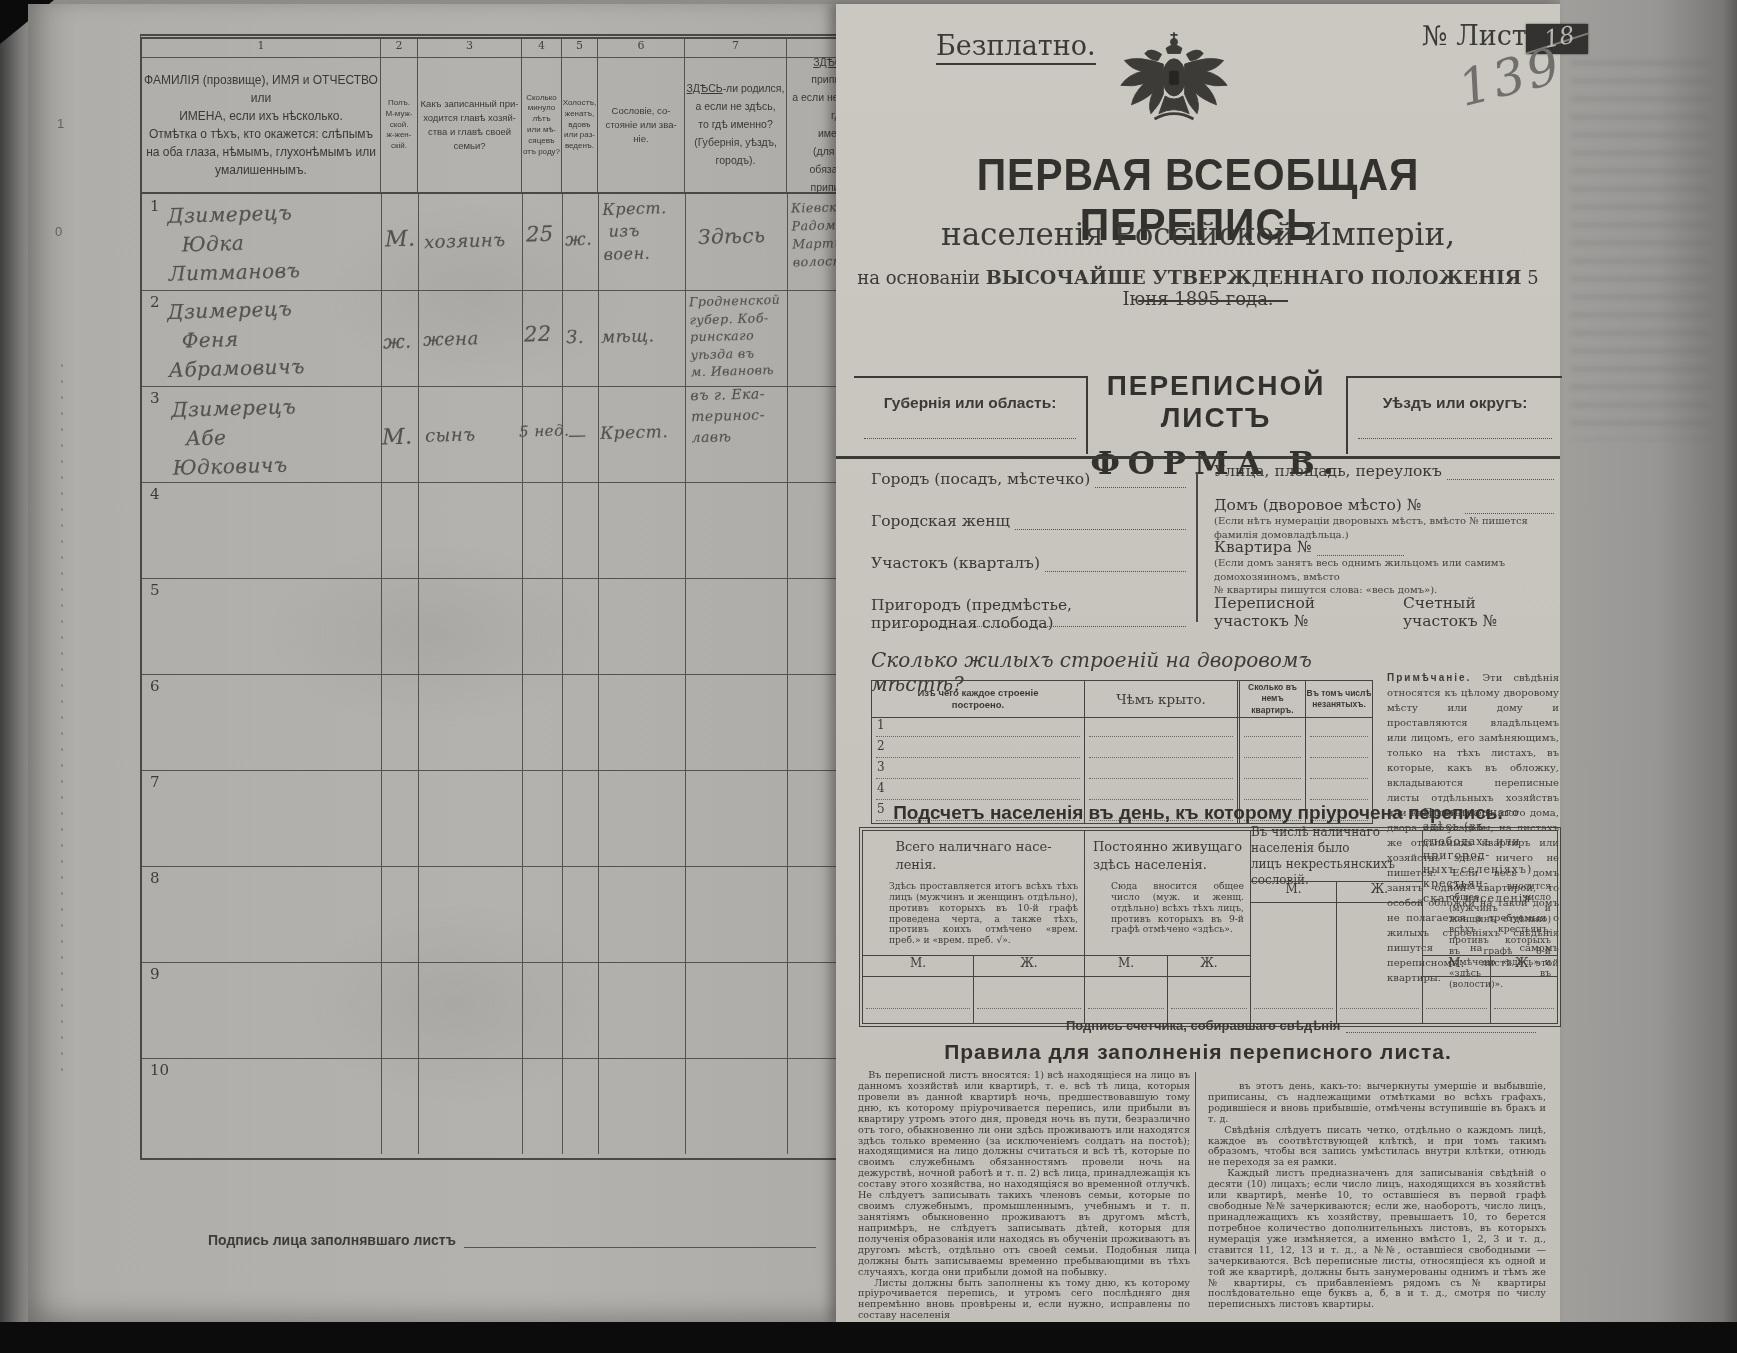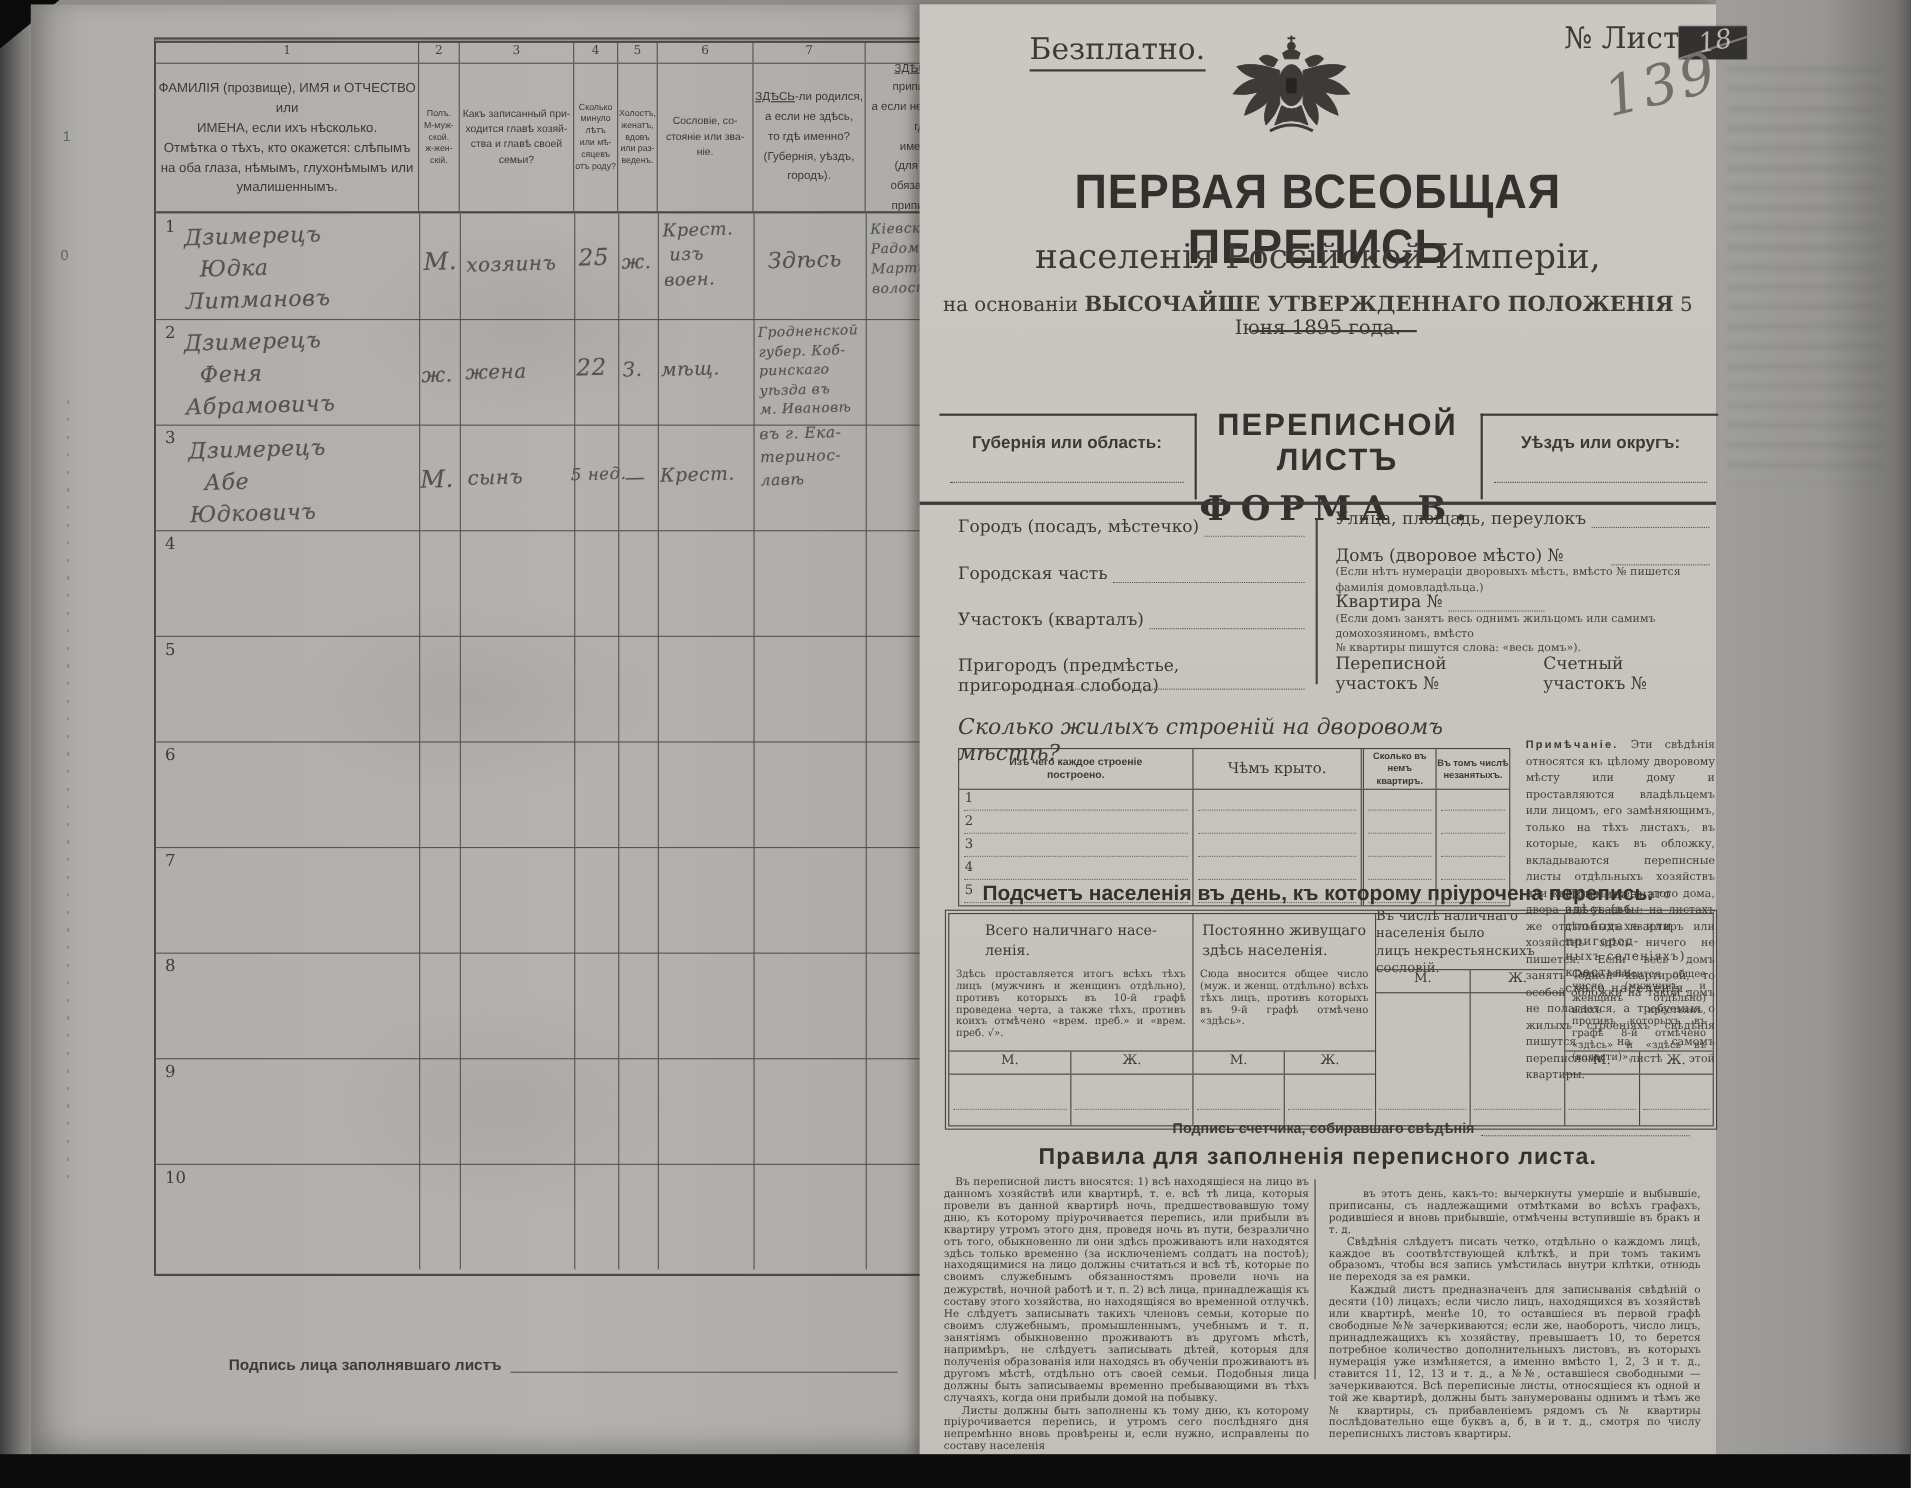--- a/index.html
+++ b/index.html
@@ -105,21 +105,21 @@
   #tally-title{left:0;top:798px;width:724px;text-align:center;font-family:"Liberation Sans",sans-serif;
       font-weight:bold;font-size:19px;color:#33312e;}
   #tally{left:26px;top:826px;width:694px;border:1.5px solid #45433f;outline:1px solid #45433f;outline-offset:2.5px;display:flex;}
   .tg{box-sizing:border-box;border-right:1px solid #45433f;display:flex;flex-direction:column;}
   .tg:last-child{border-right:none;}
   .tg1{width:222px}.tg2{width:166px}.tg3{width:172px}.tg4{flex:1}
   .tg-head{height:50px;display:flex;align-items:center;justify-content:center;
       white-space:pre-line;font-size:13px;line-height:1.35;}
   .tg4 .tg-head{font-size:11px;letter-spacing:1px;line-height:1.3;}
   .tg3 .tg-head{font-size:12px;}
-  .tg-desc{height:74px;font-size:9.2px;line-height:1.18;text-align:justify;padding:0 6px;color:#3e3c39;}
+  .tg-desc{height:74px;font-size:9.2px;line-height:1.18;text-align:justify;padding:0 6px;color:#3e3c39;margin-left:20px;}
   .tg-mf{height:20px;display:flex;border-top:1px solid #45433f;border-bottom:1px solid #45433f;}
   .tg-mf span{flex:1;text-align:center;font-size:12px;}
   .tg-mf span:first-child{border-right:1px solid #45433f;}
   .tg-data{flex:1;display:flex;min-height:46px;}
   .tg-data div{flex:1;position:relative;}
   .tg-data div:first-child{border-right:1px solid #45433f;}
   .tg-data div:after{content:"";position:absolute;left:3px;right:3px;bottom:14px;border-bottom:1px dotted #6b6964;}
   #tally-sign{left:230px;top:1014px;width:470px;display:flex;align-items:flex-end;}
   #tally-sign .lbl{font-family:"Liberation Sans",sans-serif;font-weight:bold;font-size:13px;white-space:nowrap;}
   #tally-sign .line{flex:1;border-bottom:1.3px dotted #55524e;height:12px;margin-left:6px;}
@@ -325,21 +325,21 @@
       <div class="dots"></div>
     </div>
     <div class="abs" id="form-rule"></div>
 
     <div class="abs" id="addr-divider"></div>
     <div class="abs addr-line serif" style="left:35px;top:466px;width:315px;">
       <span>Городъ (посадъ, мѣстечко)</span>
         <span class="dots"></span>
     </div>
     <div class="abs addr-line serif" style="left:35px;top:508px;width:315px;">
-      <span>Городская часть</span>
+      <span>Городская женщ</span>
         <span class="dots"></span>
     </div>
     <div class="abs addr-line serif" style="left:35px;top:550px;width:315px;">
       <span>Участокъ (кварталъ)</span>
         <span class="dots"></span>
     </div>
     <div class="abs addr-line serif" style="left:35px;top:592px;width:315px;">
       <span>Пригородъ (предмѣстье, пригородная слобода)</span>
         <span class="dots"></span>
     </div>

